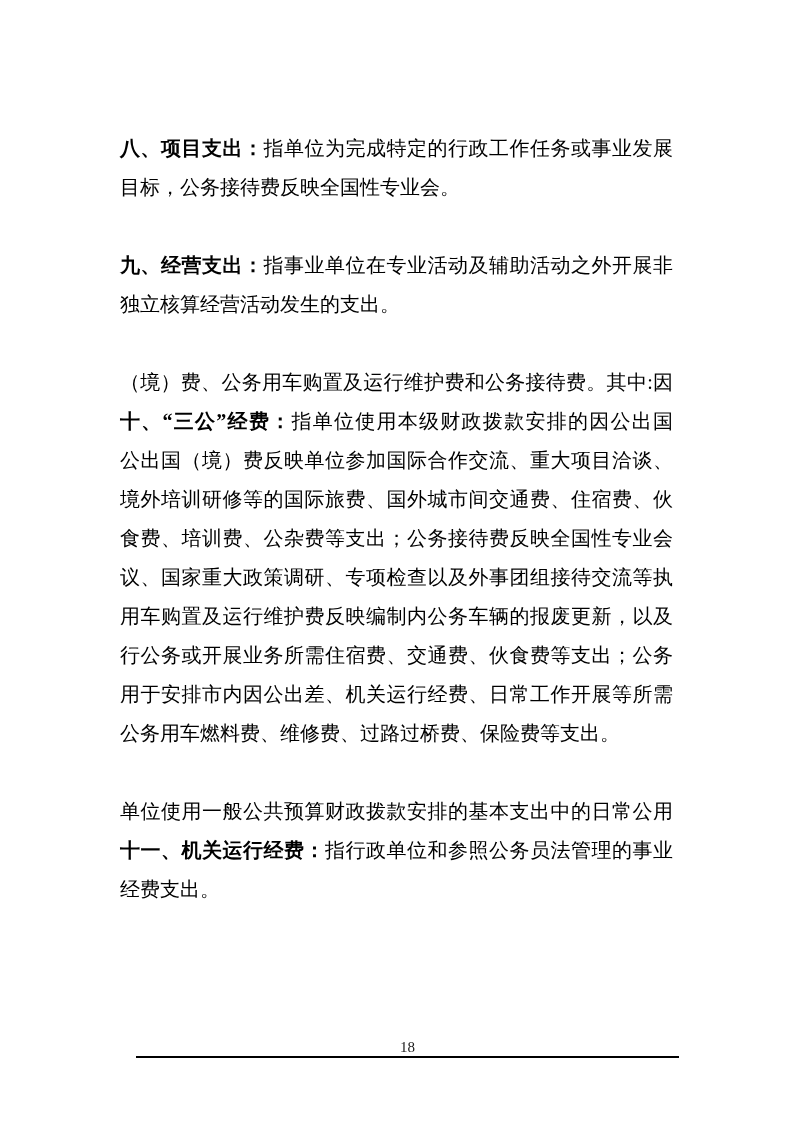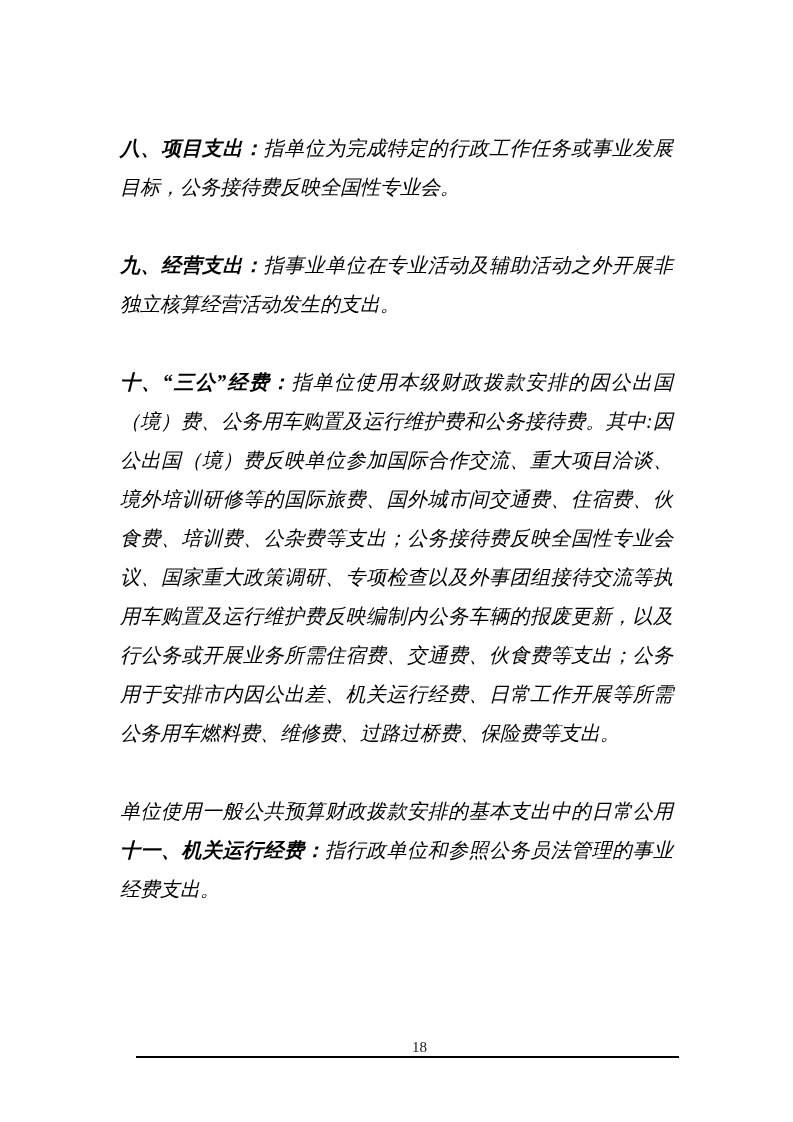--- a/index.html
+++ b/index.html
@@ -21,42 +21,41 @@
     background: #ffffff;
   }
   .text-block {
     position: absolute;
     left: 120px;
     top: 129px;
     width: 553px;
     font-size: 20px;
     line-height: 39px;
     color: #000000;
-    font-style: italic;
   }
   .para {
     margin: 0 0 39px 0;
   }
   .para:last-child {
     margin-bottom: 0;
   }
   .line {
     text-align: justify;
     text-align-last: justify;
     white-space: normal;
   }
   .line.last-line {
     text-align-last: left;
   }
   .lead {
     font-weight: 700;
   }
   .page-number {
     position: absolute;
-    left: 148px;
+    left: 136px;
     top: 1038px;
     width: 543px;
     text-align: center;
     font-size: 15px;
     line-height: 18px;
     color: #1a1a1a;
   }
   .footer-rule {
     position: absolute;
     left: 136px;
@@ -73,22 +72,22 @@
   <div class="text-block">
       <div class="para">
         <div class="line"><span class="lead">八、项目支出：</span>指单位为完成特定的行政工作任务或事业发展</div>
         <div class="line last-line">目标，公务接待费反映全国性专业会。</div>
       </div>
       <div class="para">
         <div class="line"><span class="lead">九、经营支出：</span>指事业单位在专业活动及辅助活动之外开展非</div>
         <div class="line last-line">独立核算经营活动发生的支出。</div>
       </div>
       <div class="para">
+        <div class="line">（境）费、公务用车购置及运行维护费和公务接待费。其中:因</div>
         <div class="line"><span class="lead">十、“三公”经费：</span>指单位使用本级财政拨款安排的因公出国</div>
-        <div class="line">（境）费、公务用车购置及运行维护费和公务接待费。其中:因</div>
         <div class="line">公出国（境）费反映单位参加国际合作交流、重大项目洽谈、</div>
         <div class="line">境外培训研修等的国际旅费、国外城市间交通费、住宿费、伙</div>
         <div class="line">食费、培训费、公杂费等支出；公务接待费反映全国性专业会</div>
         <div class="line">议、国家重大政策调研、专项检查以及外事团组接待交流等执</div>
         <div class="line">用车购置及运行维护费反映编制内公务车辆的报废更新，以及</div>
         <div class="line">行公务或开展业务所需住宿费、交通费、伙食费等支出；公务</div>
         <div class="line">用于安排市内因公出差、机关运行经费、日常工作开展等所需</div>
         <div class="line last-line">公务用车燃料费、维修费、过路过桥费、保险费等支出。</div>
       </div>
       <div class="para">

